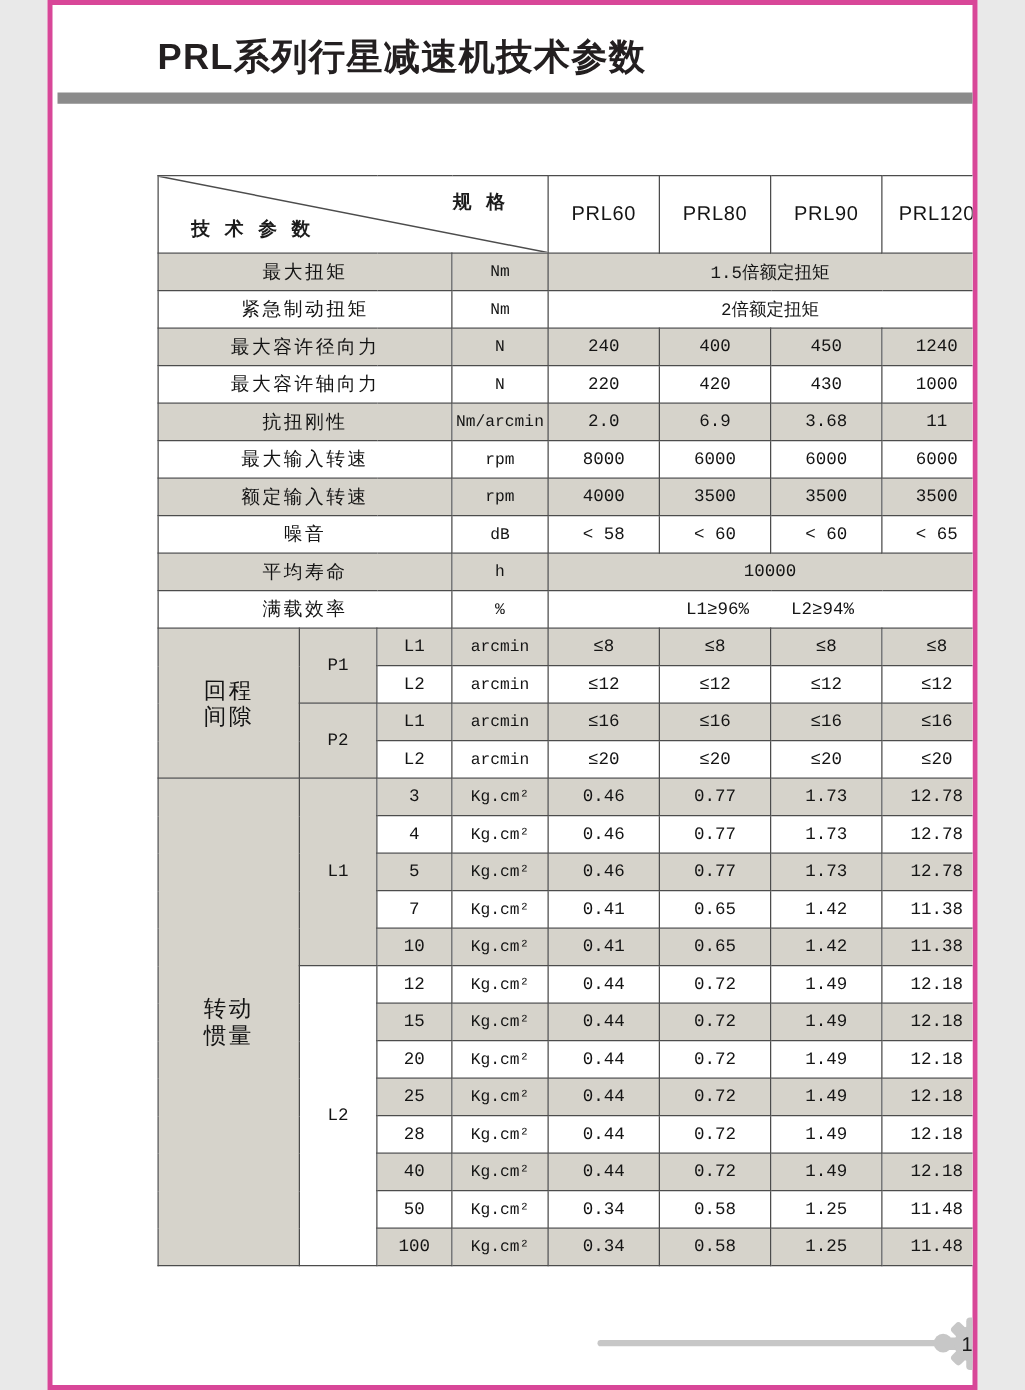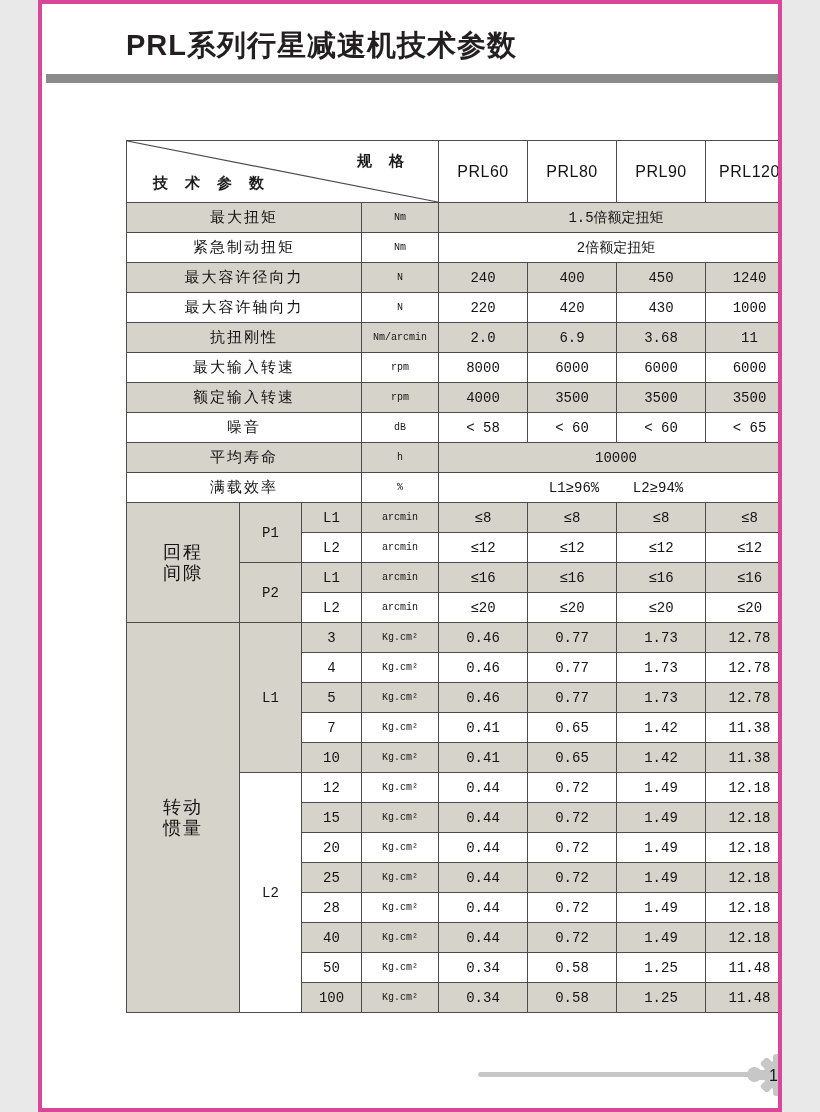--- a/index.html
+++ b/index.html
@@ -25,30 +25,30 @@
     border:1px solid #4c4c4c;text-align:center;vertical-align:middle;
     padding:0;color:#141414;overflow:hidden;
   }
   .spec-table tr{height:30px;}
   .spec-table tr.hdr{height:62px;}
   tr.s td{background:#d6d3cb;}
   td.wcell{background:#ffffff;}
   .lbl{font-family:"Liberation Serif","DejaVu Serif",serif;font-size:15px;letter-spacing:2px;}
   .sect{font-family:"Liberation Serif","DejaVu Serif",serif;font-size:18px;letter-spacing:2px;}
   .sect span{display:block;line-height:21px;}
-  .unit{font-family:"Liberation Mono","DejaVu Sans Mono",monospace;font-size:10px;white-space:pre;}
+  .unit{font-family:"Liberation Mono","DejaVu Sans Mono",monospace;font-size:13px;white-space:pre;}
   .val{font-family:"Liberation Mono","DejaVu Sans Mono",monospace;font-size:14px;white-space:pre;}
   .lvl,.grp,.ratio{font-family:"Liberation Mono","DejaVu Sans Mono",monospace;font-size:14px;}
   .col-h{font-family:"Liberation Sans","DejaVu Sans",sans-serif;font-size:16px;letter-spacing:0.5px;}
   
   .dg{position:relative;}
   .dg svg.diag{position:absolute;left:0;top:0;width:100%;height:100%;display:block;}
   .axis-label{
     position:absolute;font-weight:bold;font-size:15px;letter-spacing:4px;
-    color:#1c1c1c;font-family:Liberation Mono, monospace;white-space:nowrap;
+    color:#1c1c1c;font-family:Liberation Serif, serif;white-space:nowrap;
   }
   .axis-spec{right:30px;top:11px;}
   .axis-param{left:26px;bottom:9px;}
   
   .footer-line{position:absolute;left:436px;top:1068px;width:276px;height:5px;background:#c7c7c7;border-radius:3px;}
   .footer-dot{position:absolute;left:705px;top:1063px;width:15px;height:15px;border-radius:50%;background:#c7c7c7;}
   .gear{position:absolute;left:713px;top:1048px;}
 </style>
 </head>
 <body>

